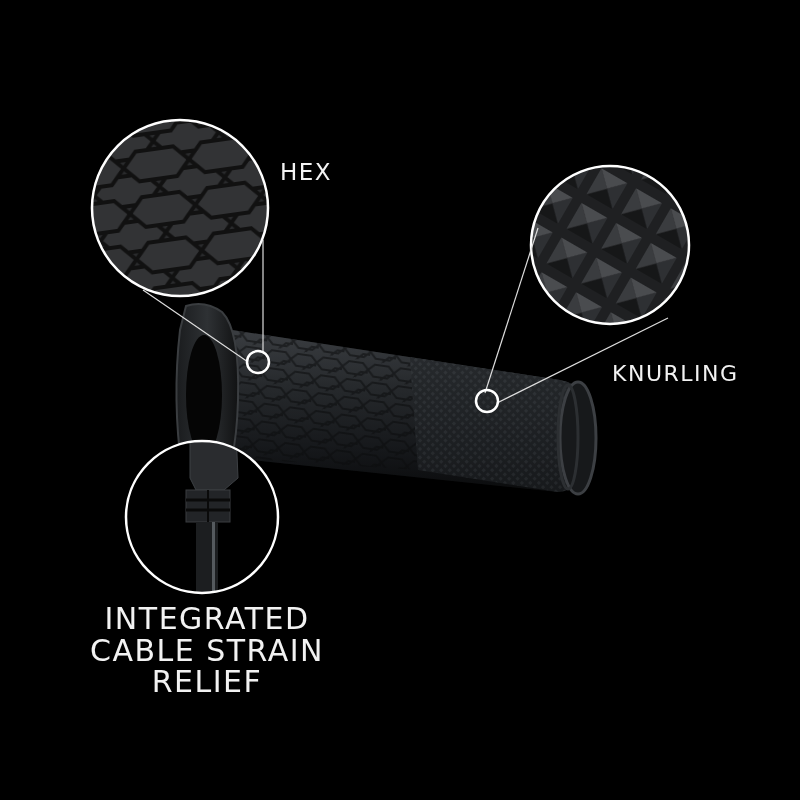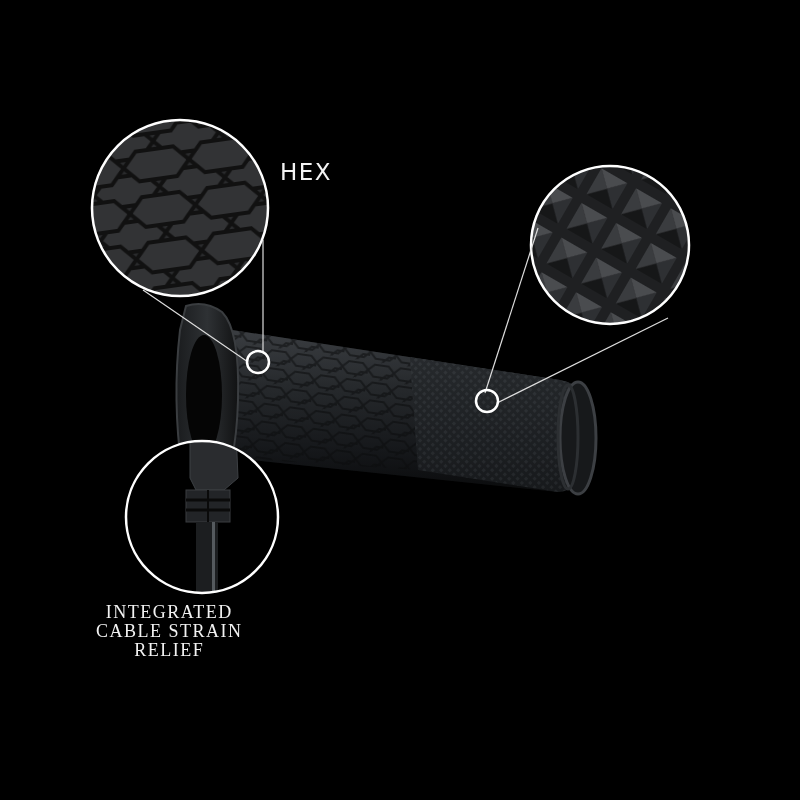--- a/index.html
+++ b/index.html
@@ -1,21 +1,21 @@
 <!DOCTYPE html>
 <html><head>
 <meta charset="utf-8">
 <style>
   html, body { margin:0; padding:0; background:#000; }
   body { width:800px; height:800px; position:relative; overflow:hidden; font-family:"DejaVu Sans", sans-serif; }
   .stage { position:absolute; left:0; top:0; width:800px; height:800px; background:#000; }
   .label { position:absolute; color:#f2f2f2; font-family:"DejaVu Sans", sans-serif; font-weight:400; letter-spacing:1.5px; line-height:1.05; white-space:pre;text-align:center; }
   .label-hex { left:280px; top:160px; font-size:23px; }
   .label-knurl { left:612px; top:362px; font-size:22px; }
-  .label-cable { left:96px; top:603px; font-size:18px;font-family:Liberation Serif, serif; }
+  .label-cable { left:90px; top:603px; font-size:30px; }
   svg { position:absolute; left:0; top:0; }
 </style>
 </head>
 <body>
 
 <div class="stage">
   <svg width="800" height="800" viewBox="0 0 800 800">
     <defs>
       <linearGradient id="gripBody" x1="0" y1="0" x2="0" y2="1">
         <stop offset="0" stop-color="#3a3d41"></stop>
@@ -110,16 +110,17 @@
         <line x1="186" y1="510" x2="230" y2="510" stroke="#0a0a0a" stroke-width="3"></line>
         <line x1="208" y1="490" x2="208" y2="522" stroke="#0a0a0a" stroke-width="2"></line>
         <rect x="196" y="522" width="22" height="80" fill="#1c1e20"></rect>
         <rect x="212" y="522" width="3" height="80" fill="#555a5e"></rect>
       </g>
       <circle cx="202" cy="517" r="76" fill="none" stroke="#fff" stroke-width="2.5"></circle>
     </g>
   </svg>
 
   <div class="label label-hex">HEX</div>
+  <div class="label label-knurl">KNURLING</div>
   <div class="label label-cable">INTEGRATED
 CABLE STRAIN
 RELIEF</div>
 </div>
 
 </body></html>

